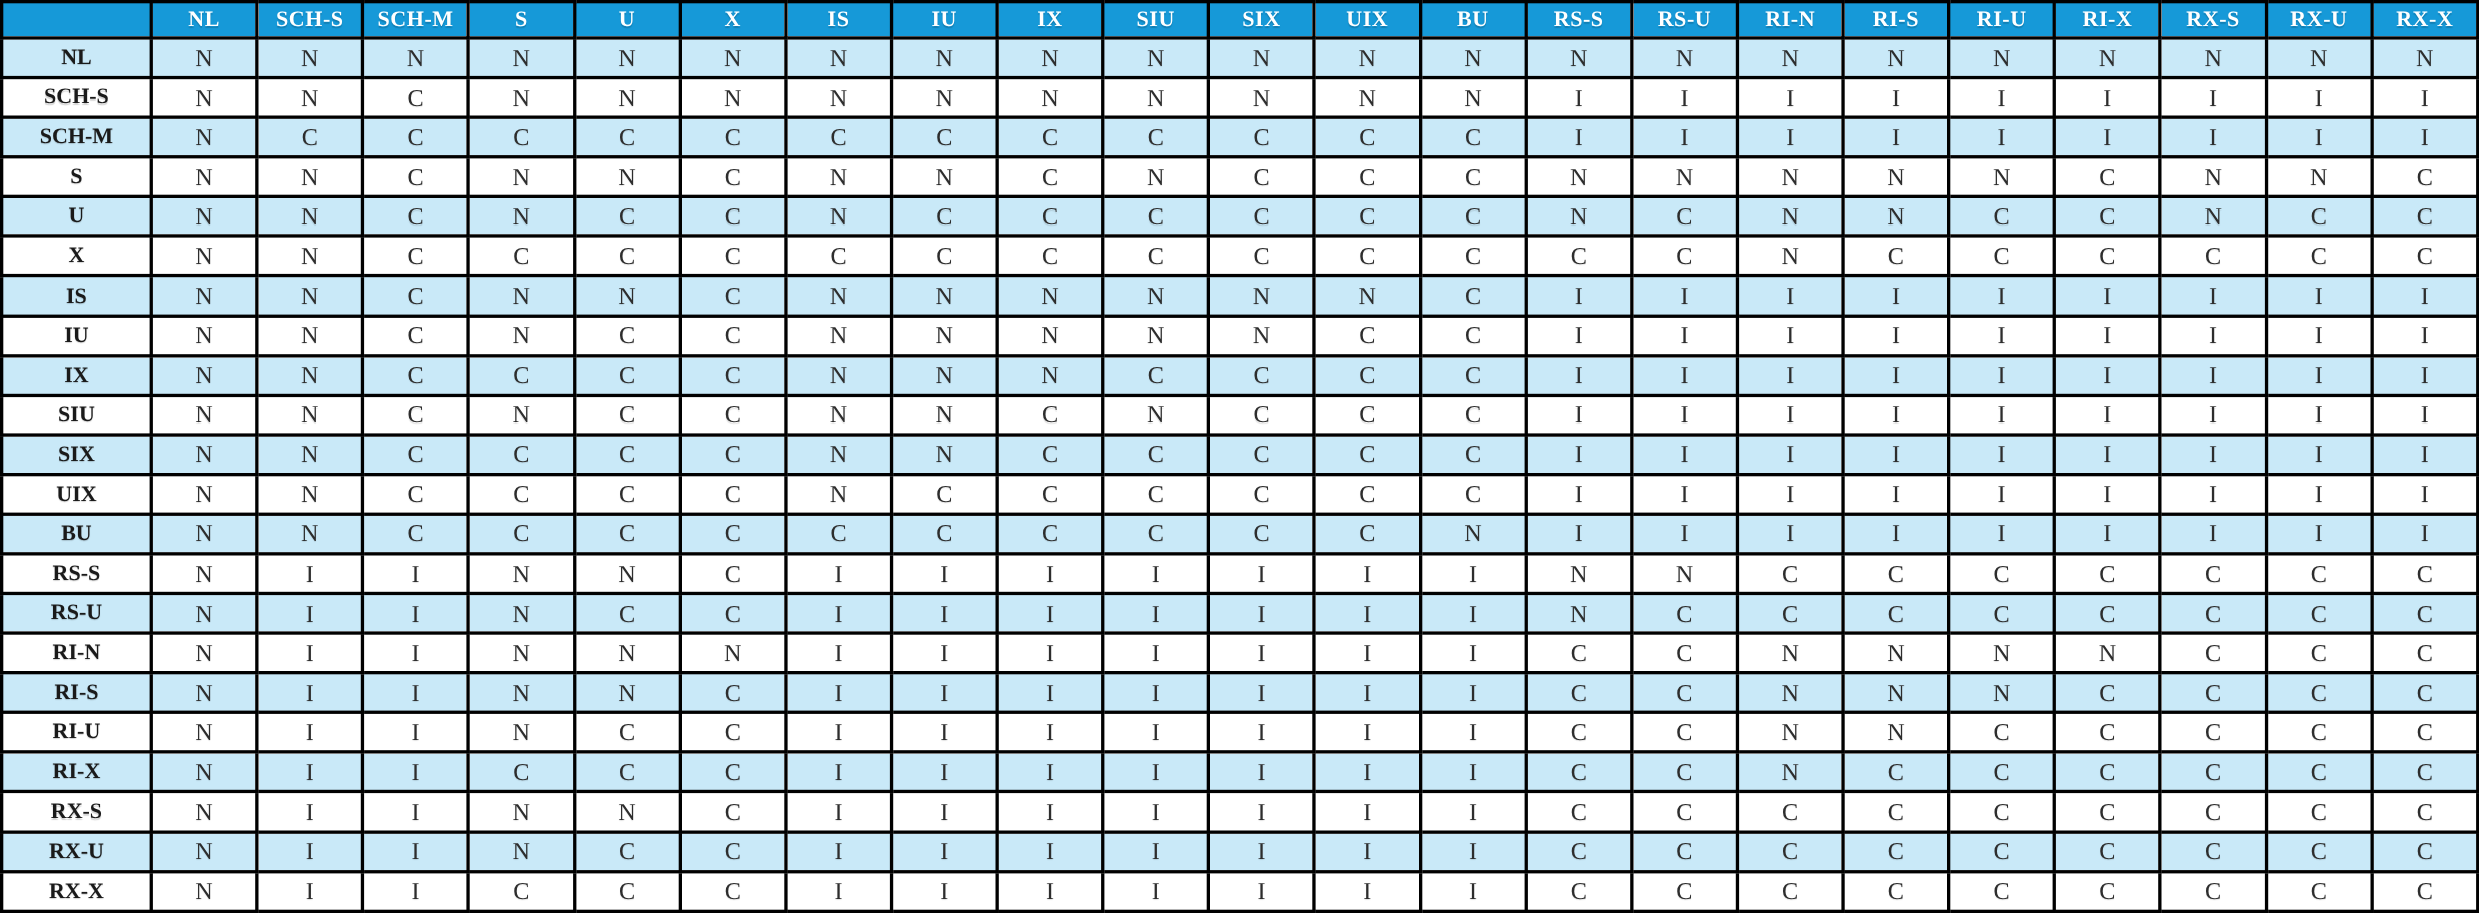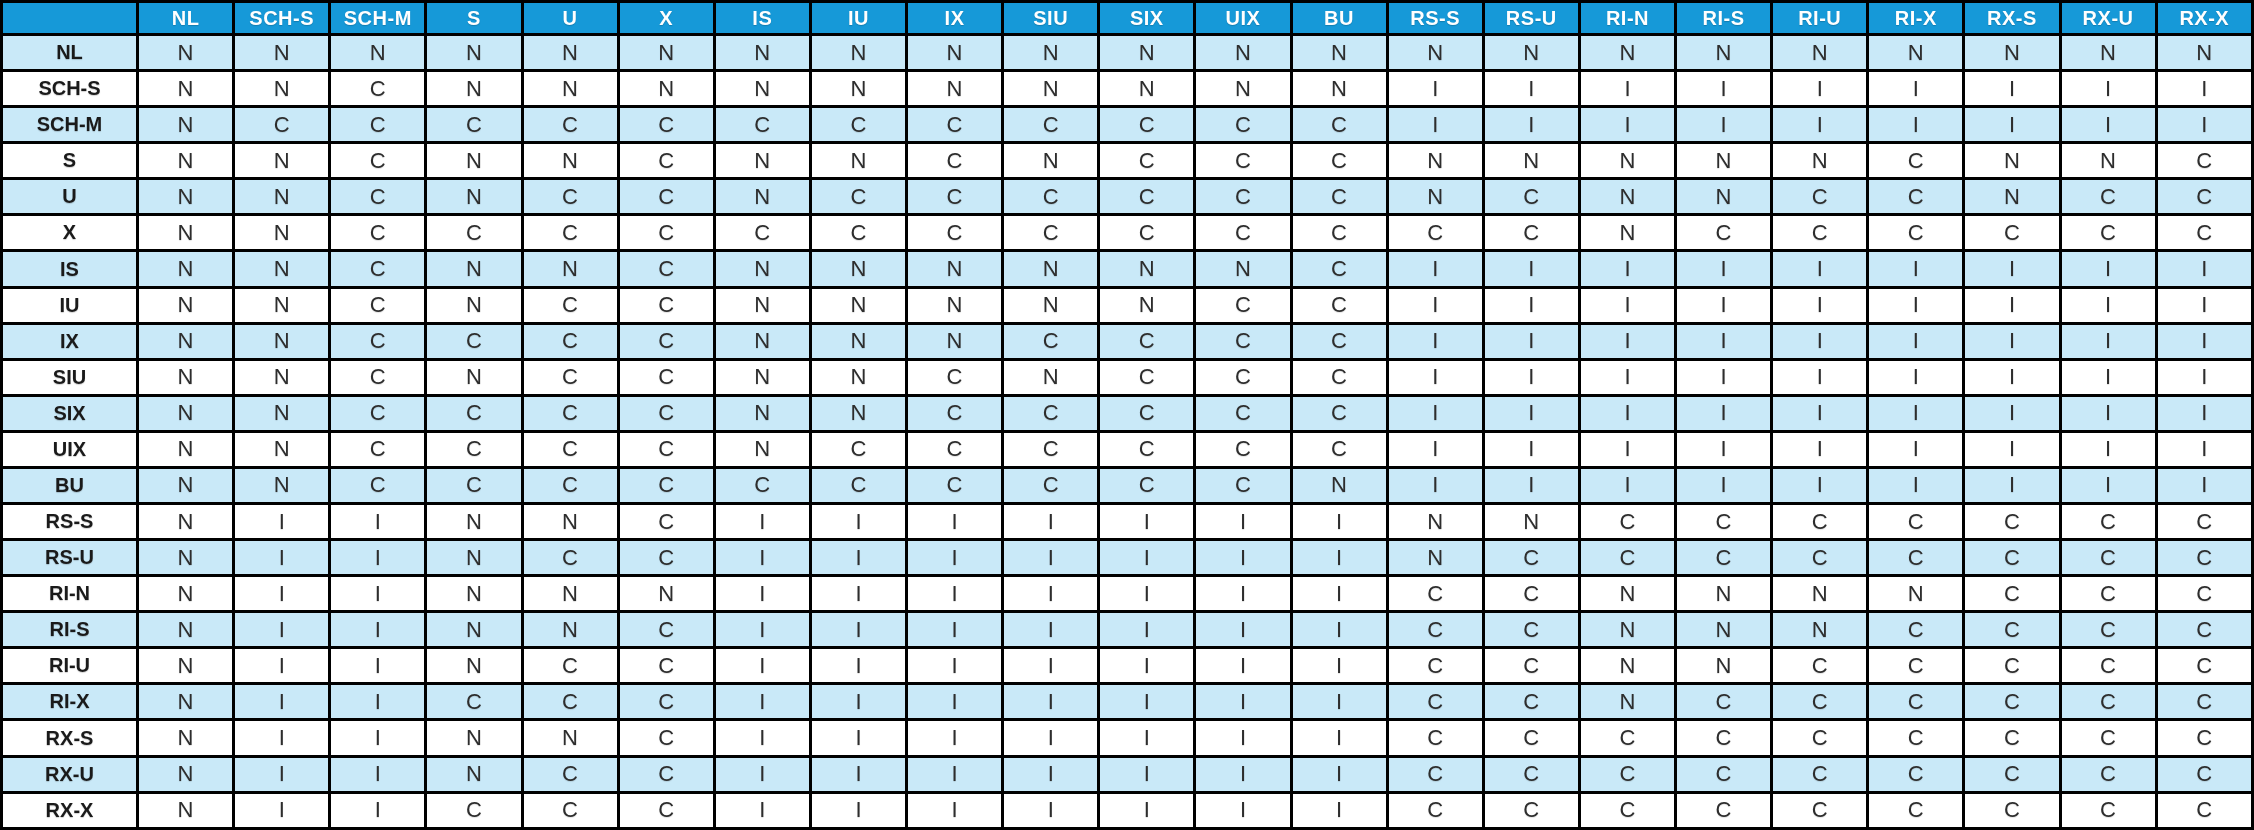--- a/index.html
+++ b/index.html
@@ -19,21 +19,21 @@
   .matrix-wrap {
     width: 2254px;
     height: 830px;
     overflow: hidden;
   }
   table.matrix {
     border-collapse: collapse;
     table-layout: fixed;
     width: 2254px;
     height: 830px;
-    font-family: Liberation Sans, sans-serif;
+    font-family: Liberation Serif, serif;
   }
   col.rowhead-col { width: 136px; }
   th, td {
     border: 3px solid var(--border);
     text-align: center;
     vertical-align: middle;
     padding: 0;
     overflow: hidden;
     white-space: nowrap;
   }

